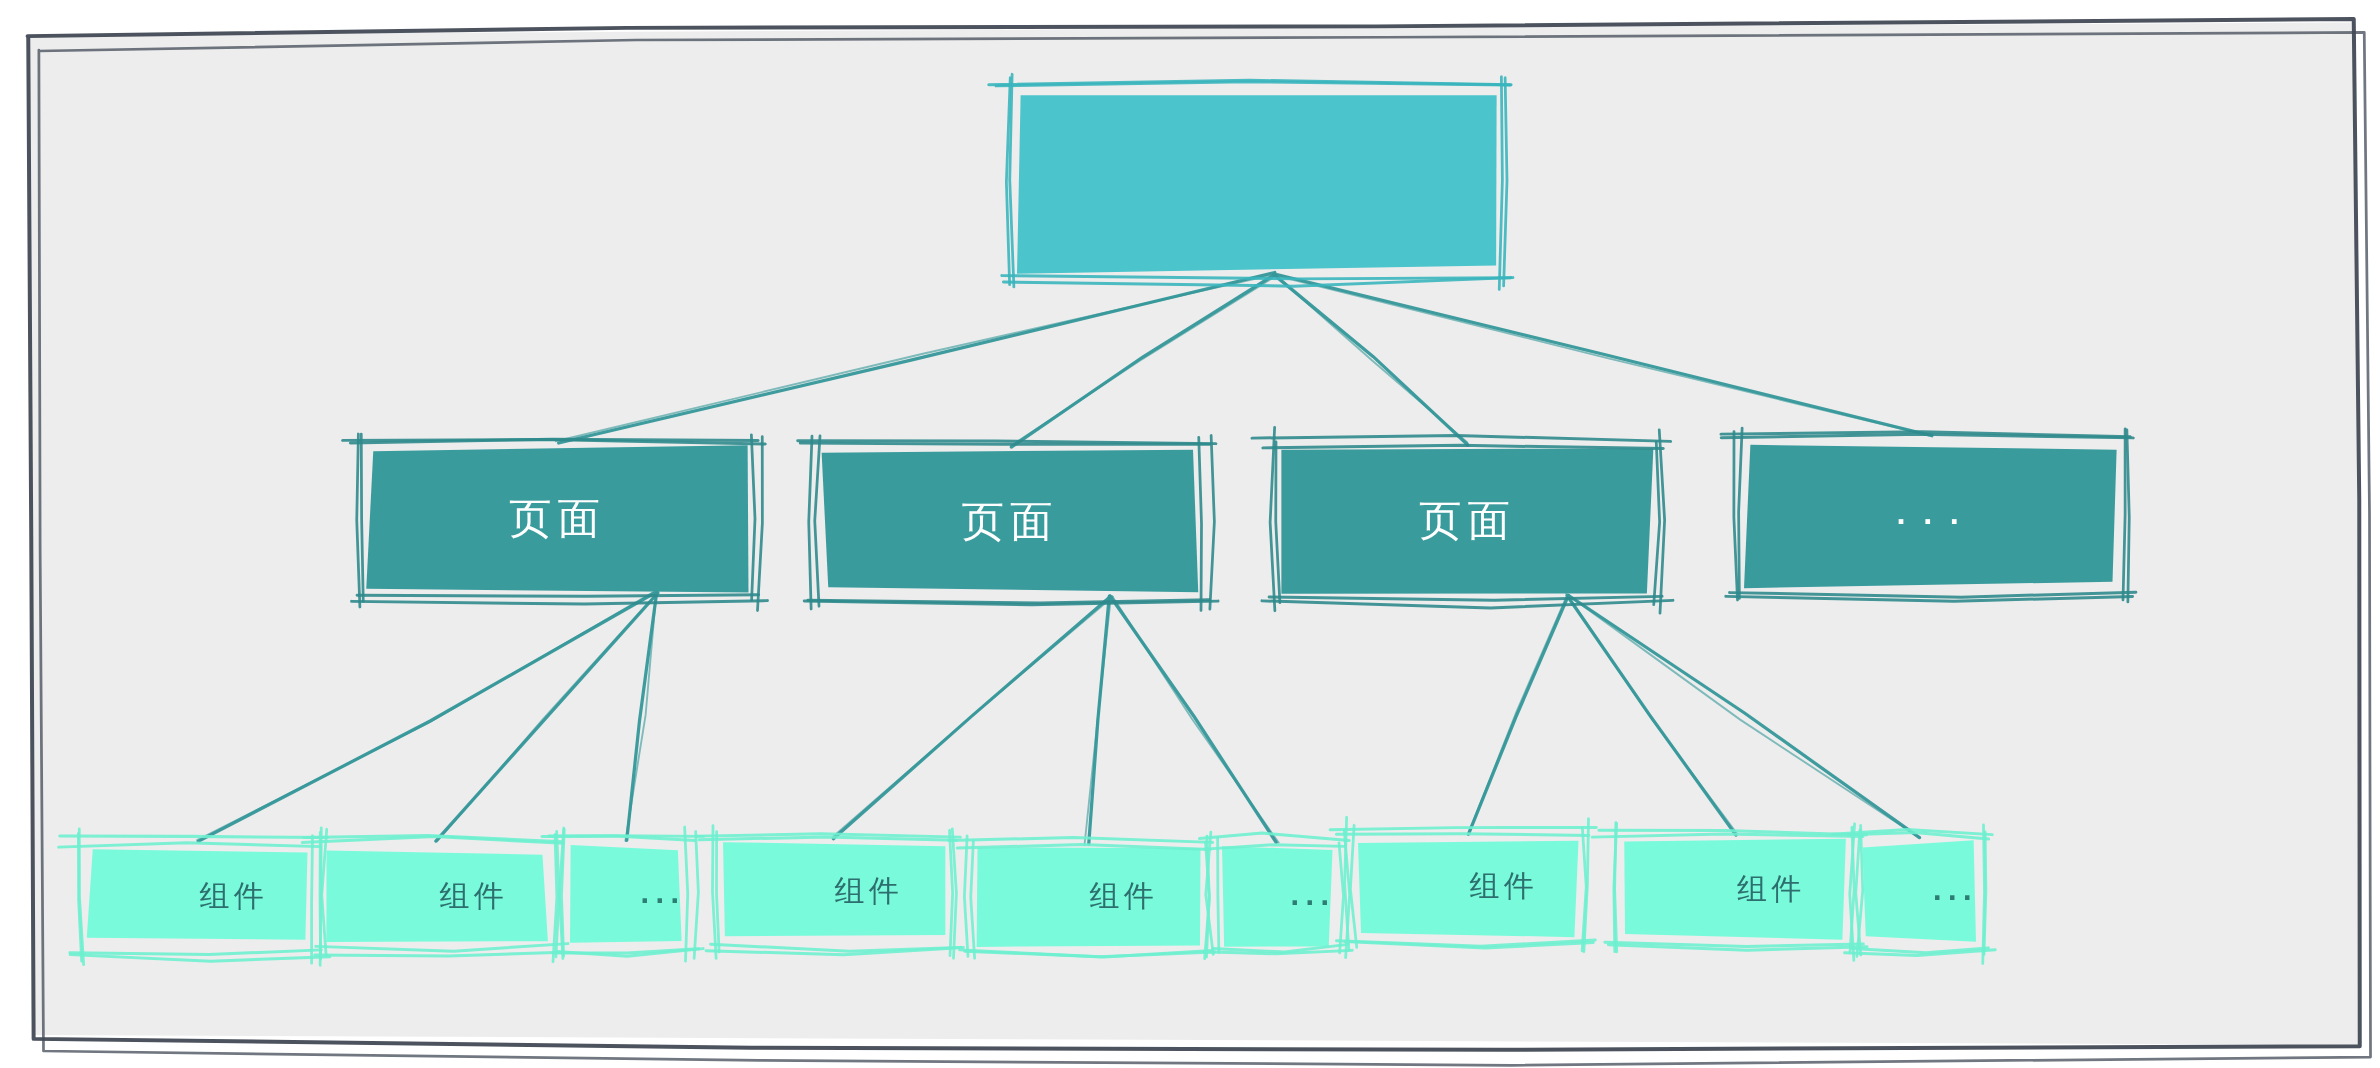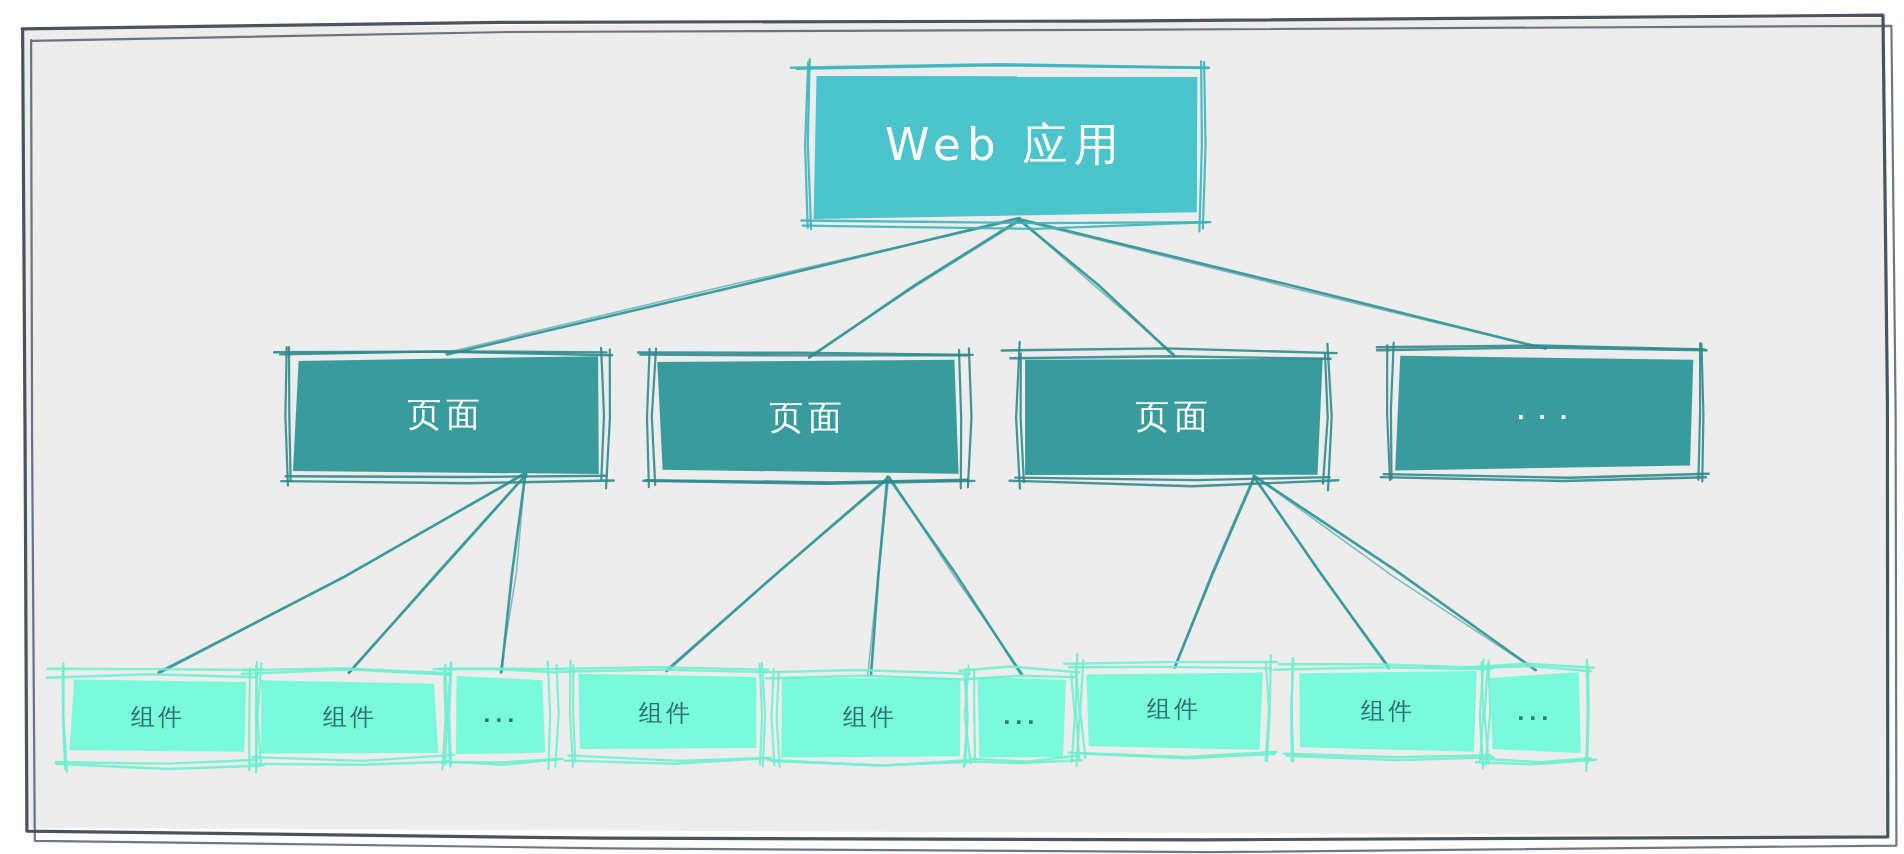--- a/index.html
+++ b/index.html
@@ -34,20 +34,21 @@
   }
   .lvl1-label{
     color:#ffffff;
     font-size:34px;
     font-family:Liberation Mono, monospace;
   }
   .lvl2-label{
     color:#2d6e6e;
     font-size:24px;
     font-family:"DejaVu Sans", sans-serif;
+    margin-left:29px;
   }
   .dots{
     letter-spacing:0.22em;
     font-weight:700;
   }
   .lvl1-dots{color:#ffffff;font-size:26px;}
   .lvl2-dots{color:#2d7d74;font-size:20px;}
 </style>
 </head>
 <body>
@@ -263,21 +264,20 @@
           <path d="M1481.7,758.8 L1540.6,762.2 L1590.6,758.3 " fill="none" stroke="#6ef0cf" stroke-width="2.4" stroke-linecap="round" opacity="0.9"></path>
           <path d="M1487.9,664.0 L1484.6,714.3 L1488.6,764.0 " fill="none" stroke="#6ef0cf" stroke-width="2.2" stroke-linecap="round" opacity="0.9"></path>
           <path d="M1588.1,665.6 L1588.7,712.5 L1587.2,763.5 " fill="none" stroke="#6ef0cf" stroke-width="2.2" stroke-linecap="round" opacity="0.9"></path>
           <path d="M1465.9,667.4 L1525.5,663.7 L1593.8,667.7 " fill="none" stroke="#6ef0cf" stroke-width="2.4" stroke-linecap="round" opacity="0.9"></path>
           <path d="M1475.7,762.2 L1533.6,764.3 L1596.1,759.8 " fill="none" stroke="#6ef0cf" stroke-width="2.4" stroke-linecap="round" opacity="0.9"></path>
           <path d="M1483.7,659.0 L1479.8,715.5 L1483.1,768.3 " fill="none" stroke="#6ef0cf" stroke-width="2.2" stroke-linecap="round" opacity="0.9"></path>
           <path d="M1586.8,659.9 L1587.6,713.5 L1586.2,770.8 " fill="none" stroke="#6ef0cf" stroke-width="2.2" stroke-linecap="round" opacity="0.9"></path>
         </g>
       </g>
     </svg>
-<div class="node-label lvl0-label" style="left: 815px; top: 75px; width: 380px; height: 140px;">Web 应用</div>
     <div class="node-label lvl1-label" style="left: 296px; top: 360px; width: 300px; height: 110px;">页面</div>
     <div class="node-label lvl1-label" style="left: 660px; top: 363px; width: 296px; height: 110px;">页面</div>
     <div class="node-label lvl1-label" style="left: 1028px; top: 362px; width: 292px; height: 110px;">页面</div>
     <div class="node-label lvl1-label dots lvl1-dots" style="left: 1398px; top: 356px; width: 294px; height: 112px;">...</div>
     <div class="node-label lvl2-label" style="left: 72px; top: 680px; width: 172px; height: 74px;">组件</div>
     <div class="node-label lvl2-label" style="left: 264px; top: 680px; width: 172px; height: 74px;">组件</div>
     <div class="node-label lvl2-label dots lvl2-dots" style="left: 458px; top: 678px; width: 86px; height: 74px;">...</div>
     <div class="node-label lvl2-label" style="left: 578px; top: 676px; width: 176px; height: 74px;">组件</div>
     <div class="node-label lvl2-label" style="left: 782px; top: 680px; width: 176px; height: 74px;">组件</div>
     <div class="node-label lvl2-label dots lvl2-dots" style="left: 978px; top: 680px; width: 86px; height: 74px;">...</div>

